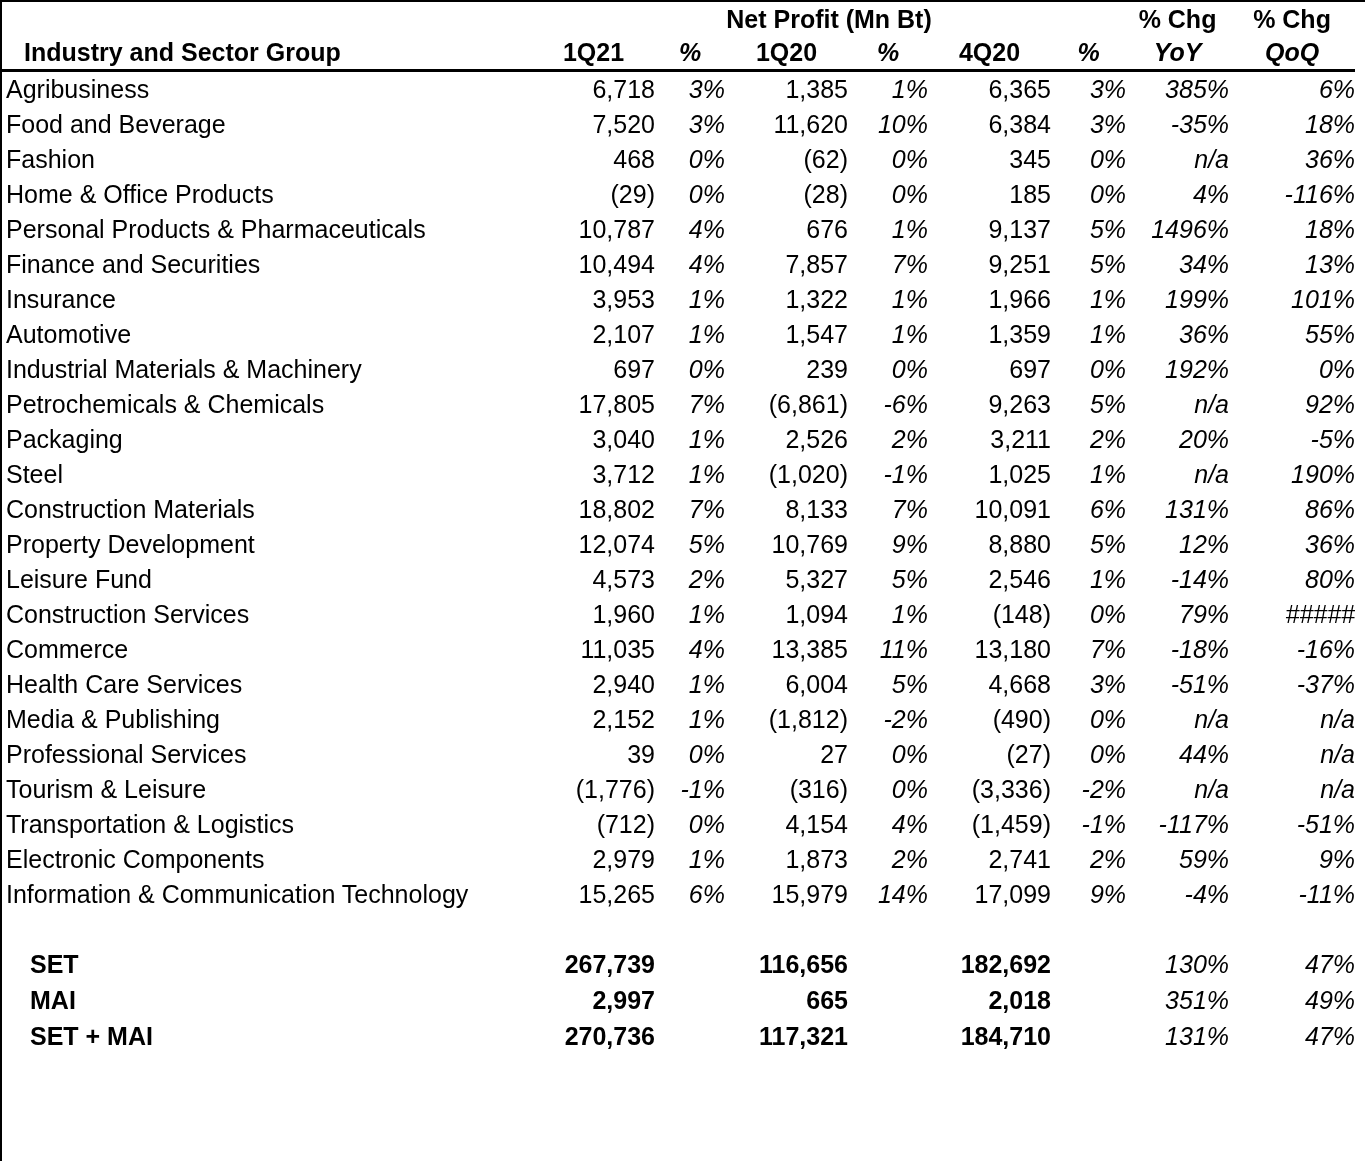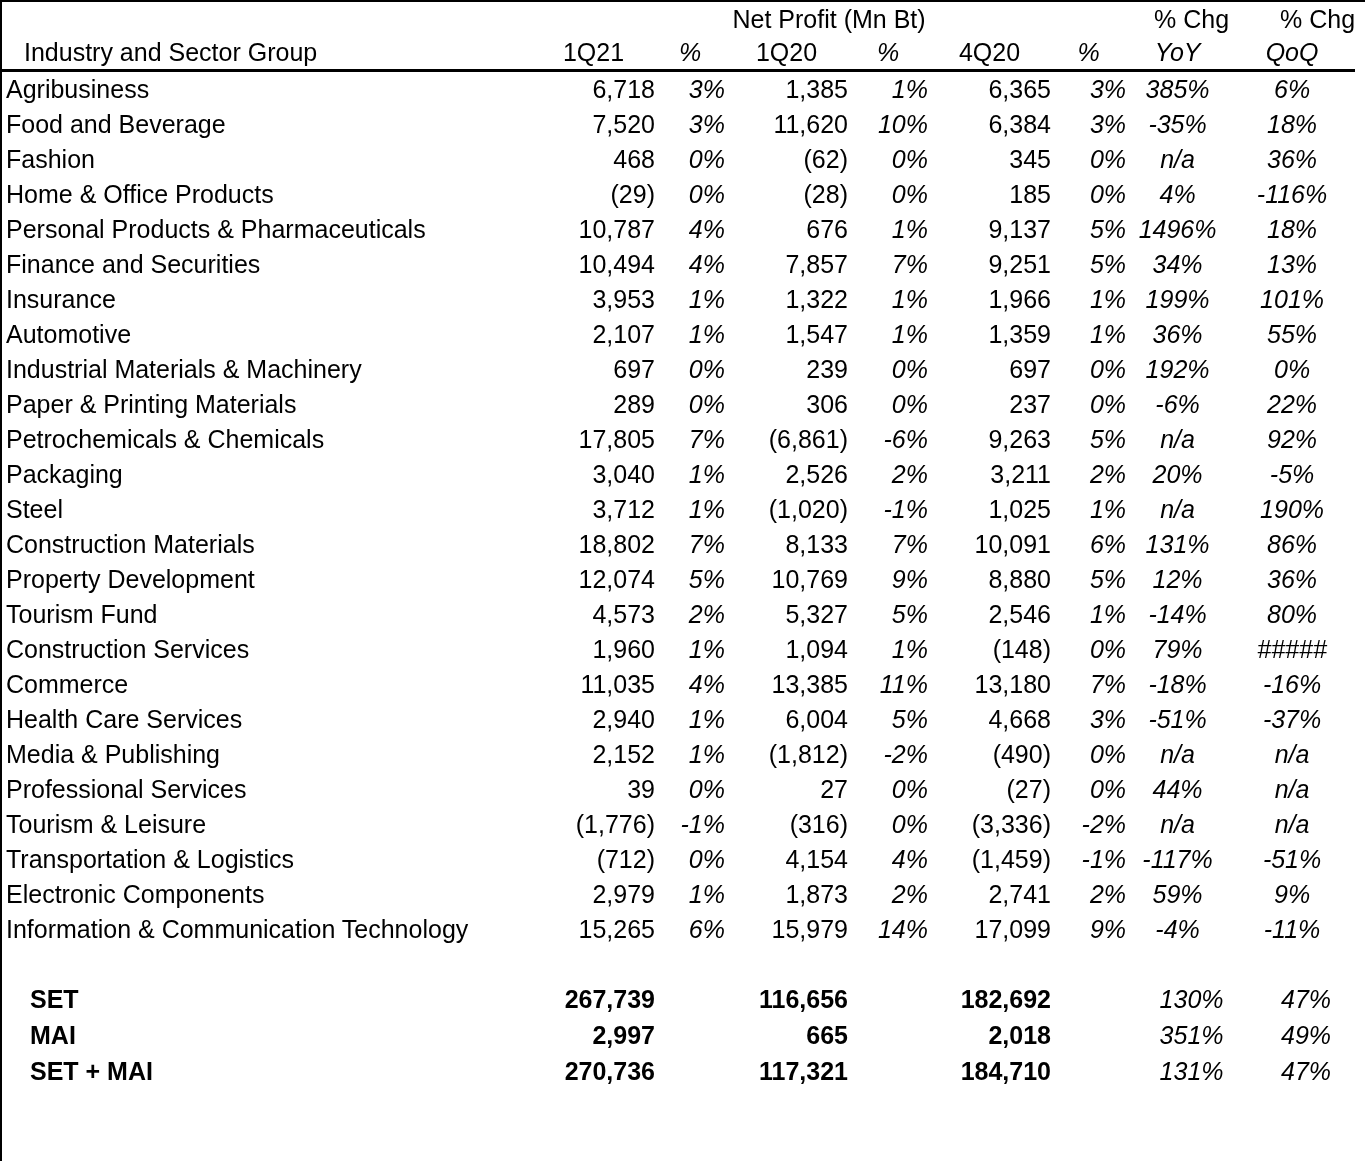--- a/index.html
+++ b/index.html
@@ -30,27 +30,27 @@
     height: 35px;
     vertical-align: middle;
     white-space: nowrap;
     overflow: hidden;
     font-weight: normal;
   }
   
   .name { text-align: left; padding-left: 4px; }
   .num  { text-align: right; }
   .pct  { text-align: right; font-style: italic; }
-  .chg  { text-align: center; font-style: italic; }
+  .chg  { text-align: right; font-style: italic; }
   
-  thead th { font-weight: normal; }
+  thead th { font-weight: bold; }
   tr.h1 th { height: 34px; }
   tr.h2 th { height: 33px; border-bottom: 3px solid #000; }
   .np-title { text-align: center; }
-  .pctchg { text-align: right; }
+  .pctchg { text-align: center; }
   .col-h-right { }
   .col-h-left { text-align: left; padding-left: 22px; }
   .col-h-italic { font-style: italic; }
   
   tbody[data-name="table-body"] td { height: 35px; }
   
   tr.spacer-row td { height: 34px; }
   
   tbody[data-name="summary-body"] td { height: 36px; font-weight: bold; padding-left: 28px; }
   tbody[data-name="summary-body"] td.chg { font-weight: normal; font-style: italic; }
@@ -184,31 +184,20 @@
           <td class="num" data-name="cell-value">697</td>
           <td class="pct" data-name="cell-value">0%</td>
           <td class="num" data-name="cell-value">239</td>
           <td class="pct" data-name="cell-value">0%</td>
           <td class="num" data-name="cell-value">697</td>
           <td class="pct" data-name="cell-value">0%</td>
           <td class="chg" data-name="cell-value">192%</td>
           <td class="chg" data-name="cell-value">0%</td>
         </tr>
         <tr data-name="table-row">
-          <td class="name" data-name="cell-sector-name">Paper &amp; Printing Materials</td>
-          <td class="num" data-name="cell-value">289</td>
-          <td class="pct" data-name="cell-value">0%</td>
-          <td class="num" data-name="cell-value">306</td>
-          <td class="pct" data-name="cell-value">0%</td>
-          <td class="num" data-name="cell-value">237</td>
-          <td class="pct" data-name="cell-value">0%</td>
-          <td class="chg" data-name="cell-value">-6%</td>
-          <td class="chg" data-name="cell-value">22%</td>
-        </tr>
-        <tr data-name="table-row">
           <td class="name" data-name="cell-sector-name">Petrochemicals &amp; Chemicals</td>
           <td class="num" data-name="cell-value">17,805</td>
           <td class="pct" data-name="cell-value">7%</td>
           <td class="num" data-name="cell-value">(6,861)</td>
           <td class="pct" data-name="cell-value">-6%</td>
           <td class="num" data-name="cell-value">9,263</td>
           <td class="pct" data-name="cell-value">5%</td>
           <td class="chg" data-name="cell-value">n/a</td>
           <td class="chg" data-name="cell-value">92%</td>
         </tr>
@@ -250,21 +239,21 @@
           <td class="num" data-name="cell-value">12,074</td>
           <td class="pct" data-name="cell-value">5%</td>
           <td class="num" data-name="cell-value">10,769</td>
           <td class="pct" data-name="cell-value">9%</td>
           <td class="num" data-name="cell-value">8,880</td>
           <td class="pct" data-name="cell-value">5%</td>
           <td class="chg" data-name="cell-value">12%</td>
           <td class="chg" data-name="cell-value">36%</td>
         </tr>
         <tr data-name="table-row">
-          <td class="name" data-name="cell-sector-name">Tourism Fund</td>
+          <td class="name" data-name="cell-sector-name">Leisure Fund</td>
           <td class="num" data-name="cell-value">4,573</td>
           <td class="pct" data-name="cell-value">2%</td>
           <td class="num" data-name="cell-value">5,327</td>
           <td class="pct" data-name="cell-value">5%</td>
           <td class="num" data-name="cell-value">2,546</td>
           <td class="pct" data-name="cell-value">1%</td>
           <td class="chg" data-name="cell-value">-14%</td>
           <td class="chg" data-name="cell-value">80%</td>
         </tr>
         <tr data-name="table-row">

